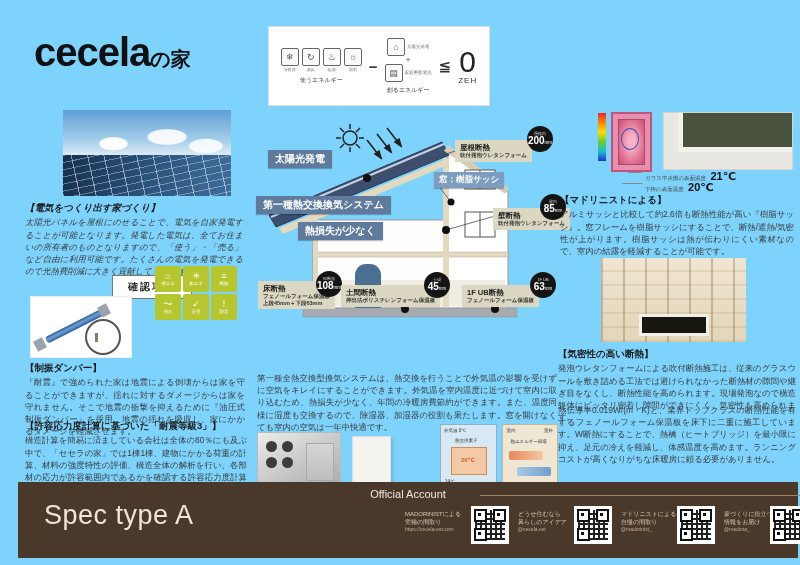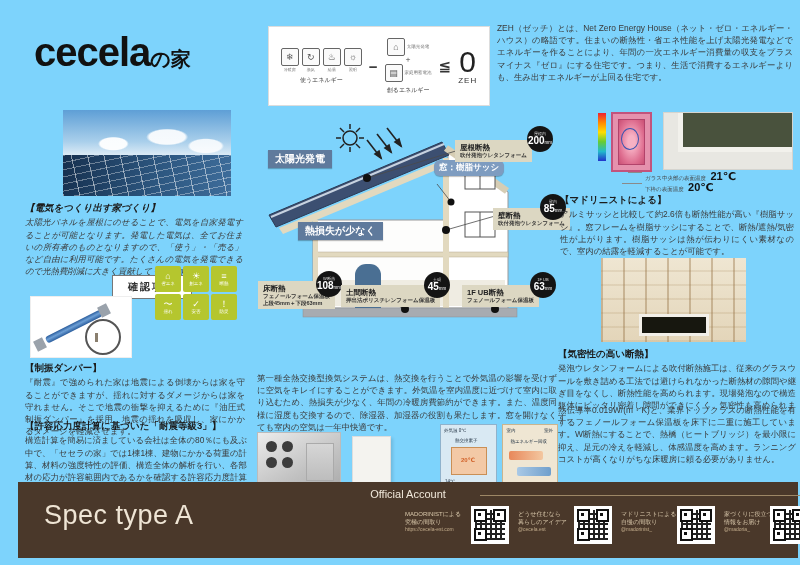--- a/index.html
+++ b/index.html
@@ -198,21 +198,20 @@
       <div class="egname">創るエネルギー</div>
     </div>
     <div class="op">≦</div>
     <div class="zerostack">
       <div class="zero">0</div>
       <div class="zeh-small">ZEH</div>
     </div>
   </div>
 
   <section class="abs" style="left:497px;top:22px;width:296px;">
-    <p class="sec-b">ZEH（ゼッチ）とは、Net Zero Energy House（ネット・ゼロ・エネルギー・ハウス）の略語です。住まいの断熱性・省エネ性能を上げ太陽光発電などでエネルギーを作ることにより、年間の一次エネルギー消費量の収支をプラスマイナス『ゼロ』にする住宅です。つまり、生活で消費するエネルギーよりも、生み出すエネルギーが上回る住宅です。</p>
   </section>
 
   <div class="abs solar">
     <div class="sky"></div>
     <div class="panels"></div>
   </div>
 
   <section class="abs" style="left:25px;top:202px;width:218px;font-style:italic;">
     <h3 class="sec-h">【電気をつくり出す家づくり】</h3>
     <p class="sec-b">太陽光パネルを屋根にのせることで、電気を自家発電することが可能となります。発電した電気は、全てお住まいの所有者のものとなりますので、「使う」・「売る」など自由に利用可能です。たくさんの電気を発電できるので光熱費削減に大きく貢献してくれます。</p>
@@ -326,22 +325,23 @@
       <circle cx="112" cy="66" r="4"></circle>
         <circle cx="191" cy="118" r="4"></circle>
       <circle cx="68" cy="188" r="4"></circle>
         <circle cx="150" cy="197" r="4"></circle>
       <circle cx="240" cy="197" r="4"></circle>
         <circle cx="196" cy="90" r="3.5"></circle>
     </g>
   </svg>
 
   <div class="abs blabel" style="left:268px;top:150px;">太陽光発電</div>
+  <div class="abs blabel" style="left:256px;top:196px;">第一種熱交換換気システム</div>
   <div class="abs blabel" style="left:298px;top:222px;">熱損失が少なく</div>
-  <div class="abs blabel win" style="left:434px;top:160px;border-radius:6px;">窓：樹脂サッシ</div>
+  <div class="abs blabel win" style="left:434px;top:172px;">窓：樹脂サッシ</div>
 
   <div class="abs callout" style="left:455px;top:140px;">
     <div class="t">屋根断熱</div>
     <div class="s">吹付発泡ウレタンフォーム</div>
   </div>
   <div class="abs badge" style="left:527px;top:126px;">
     <span class="bt">屋根内</span>
     <span class="bv"><span>200</span><small>mm</small></span>
   </div>
 

